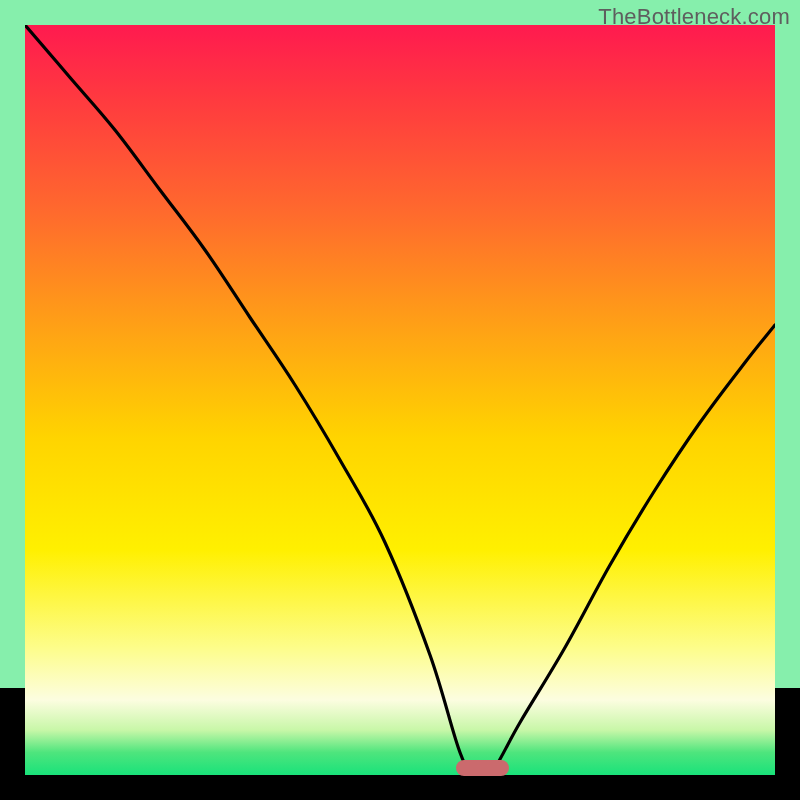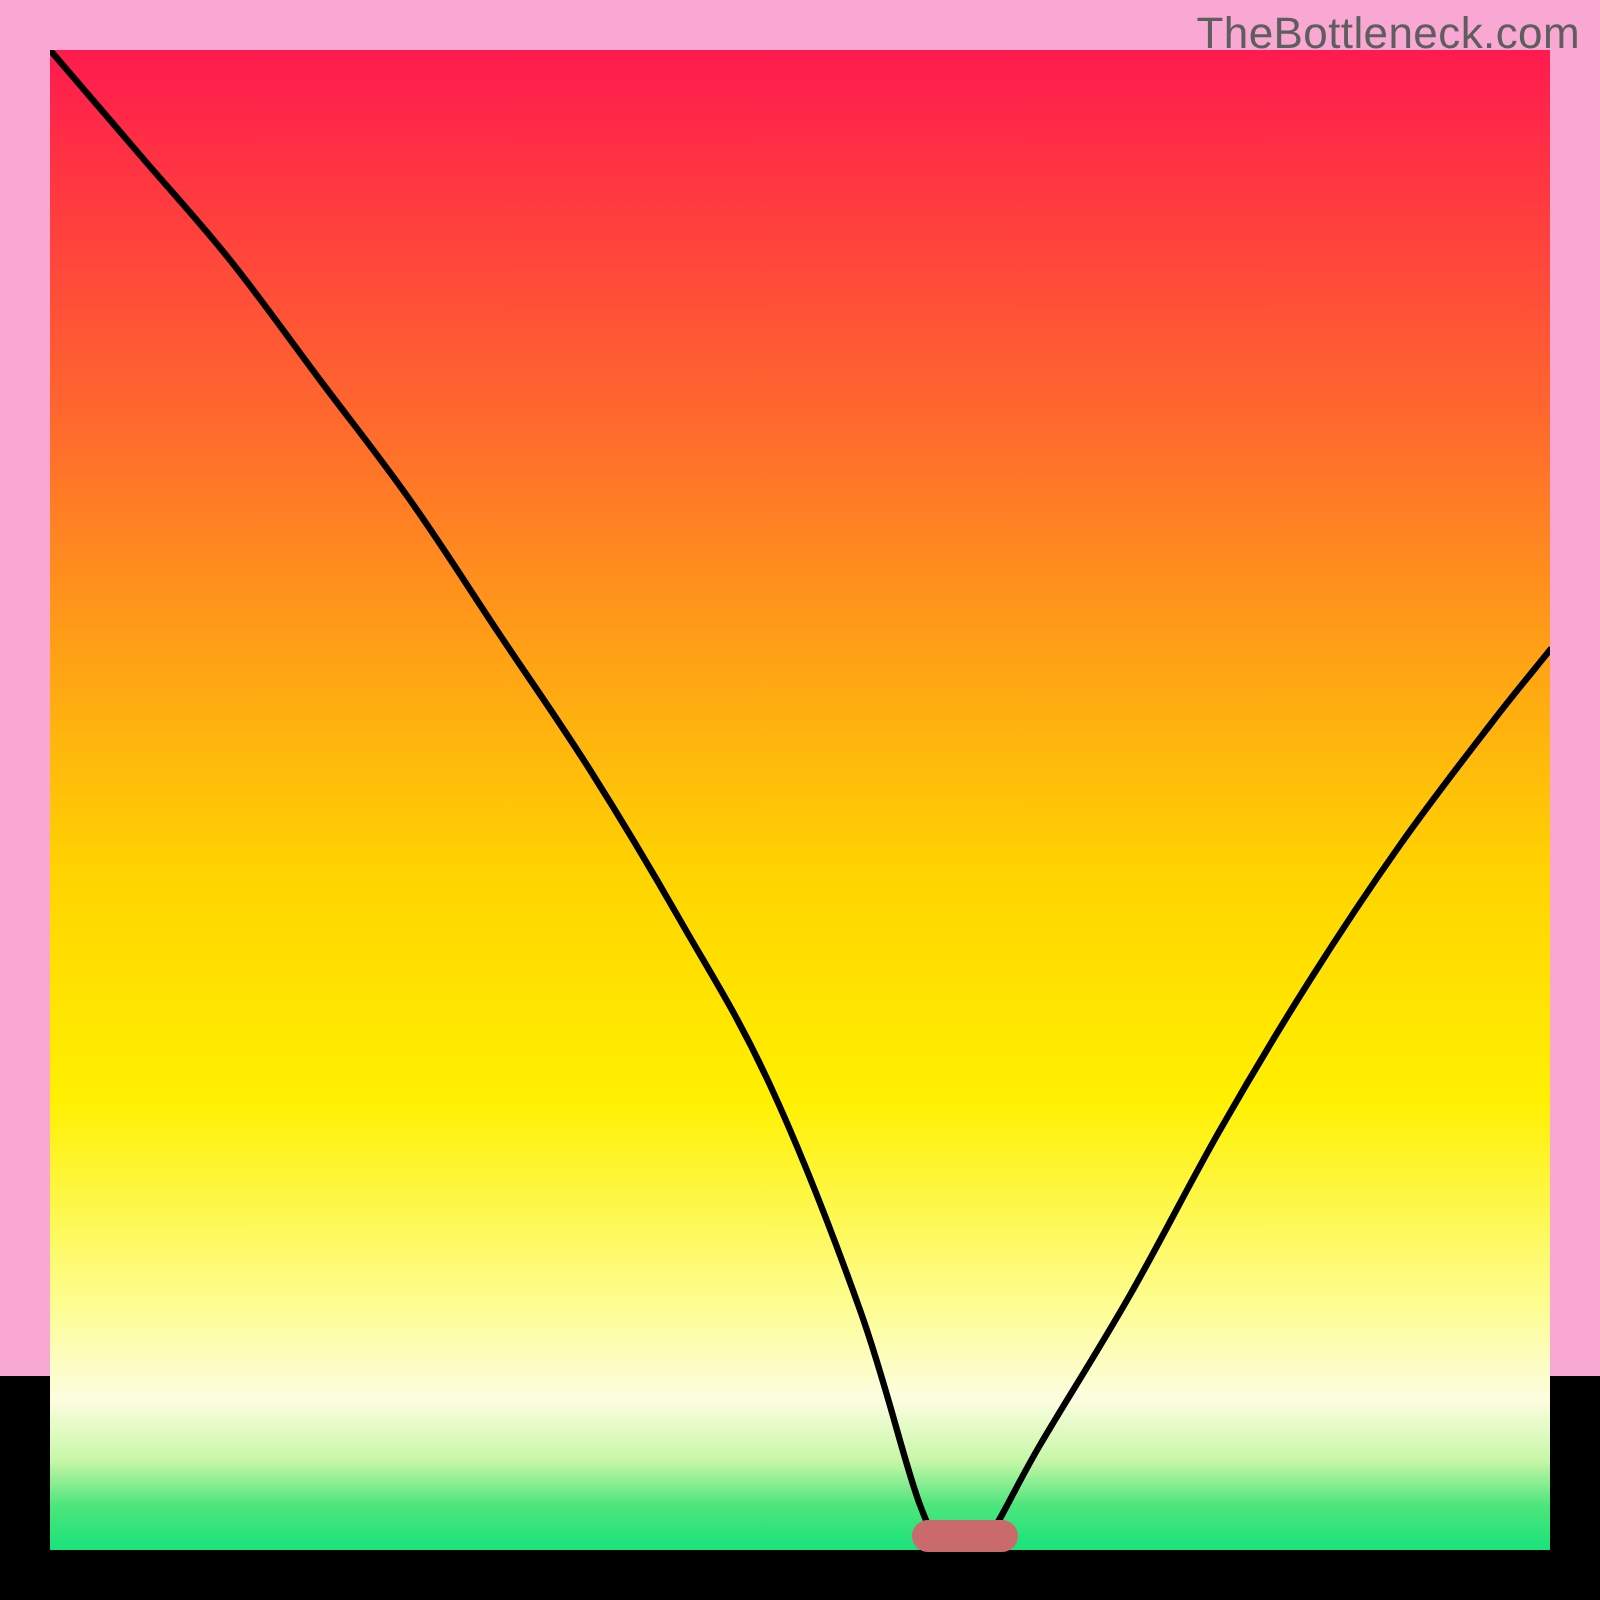--- a/index.html
+++ b/index.html
@@ -8,21 +8,21 @@
     width: 800px;
     height: 800px;
     background: #000;
     font-family: Arial, sans-serif;
     overflow: hidden;
   }
   .container {
     position: relative;
     width: 800px;
     height: 688px;
-    background: #f9a8d4;
+    background: #86efac;
   }
   .plot-area {
     position: absolute;
     left: 25px;
     top: 25px;
     width: 750px;
     height: 750px;
     
     background: linear-gradient(to bottom,
       #ff1a4f 0%,

